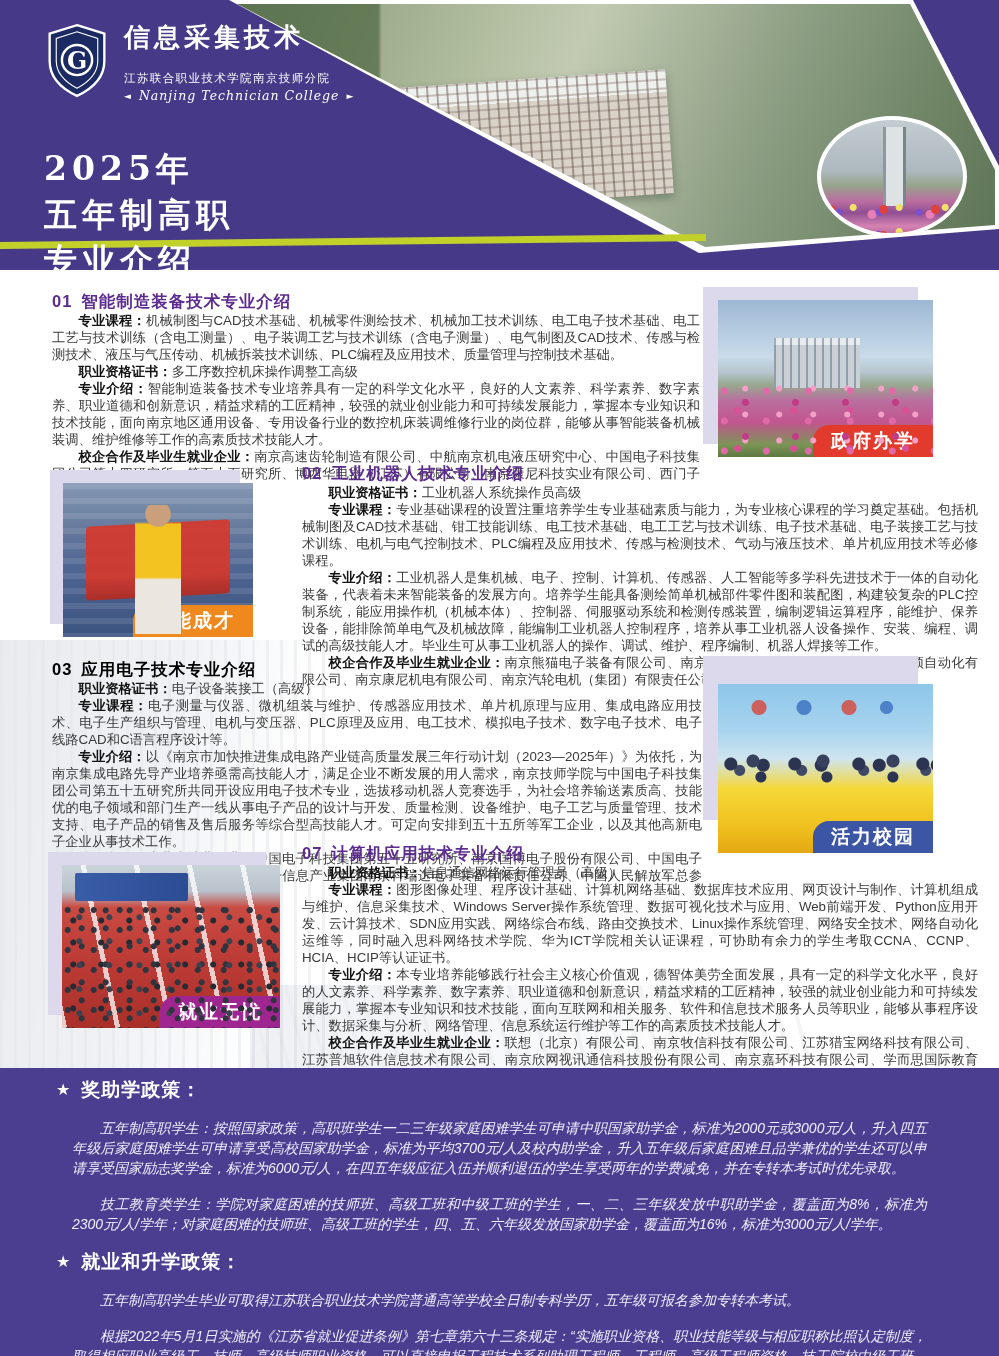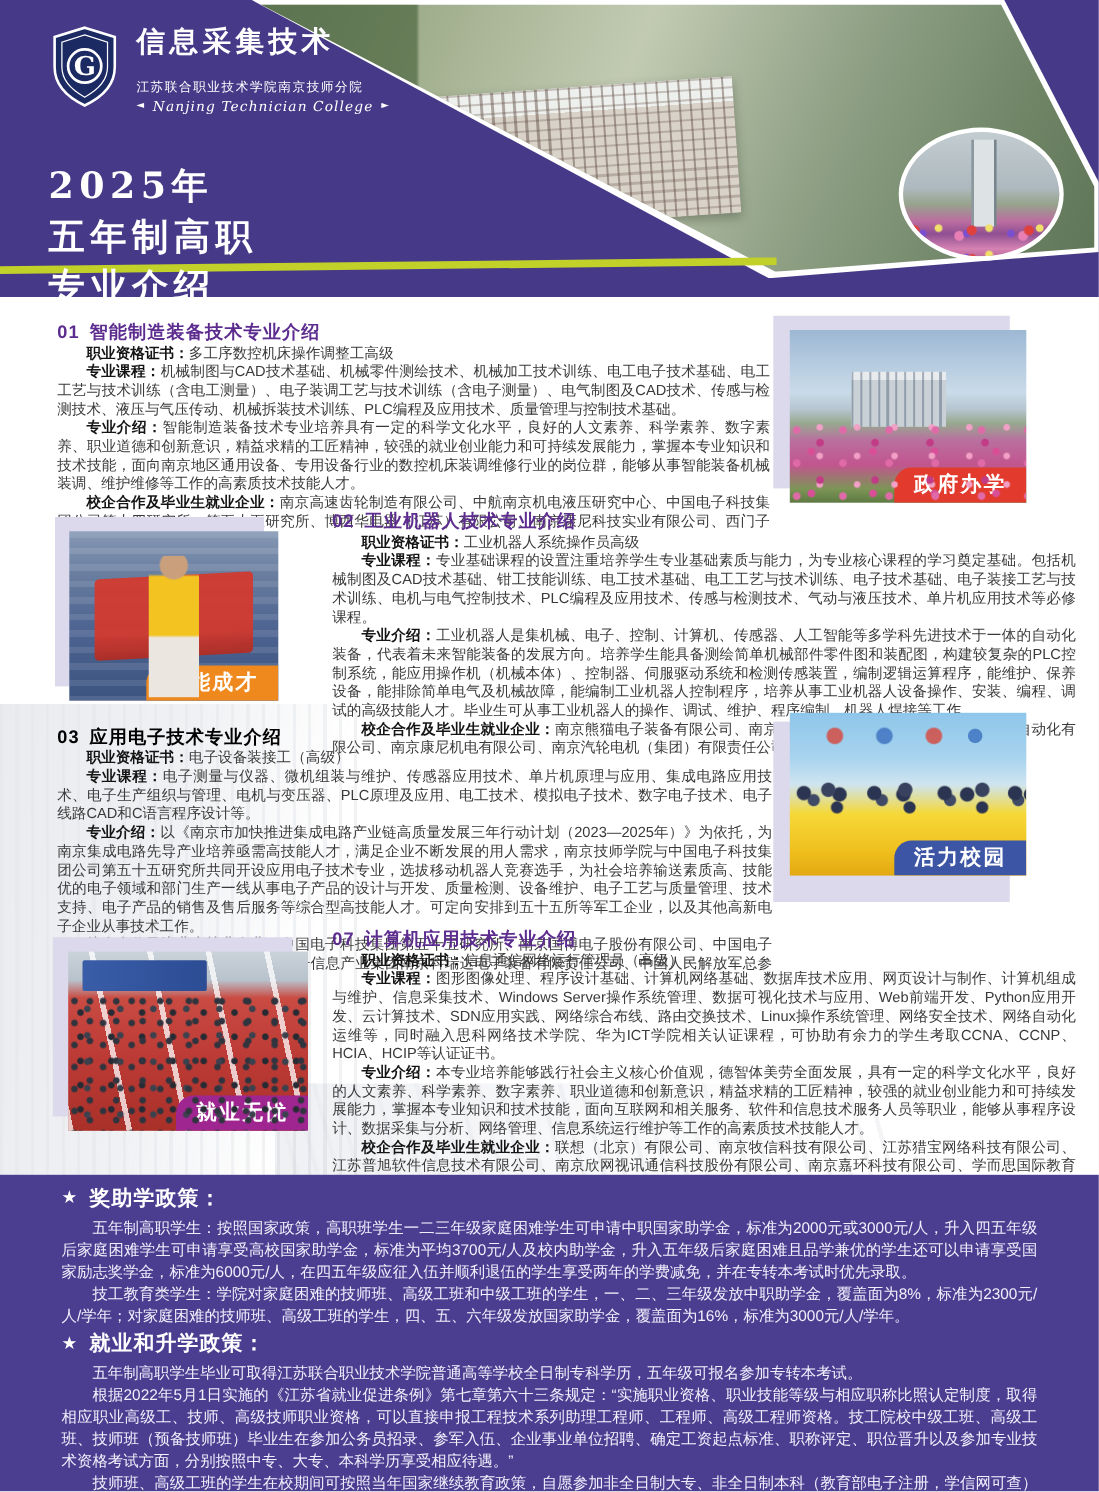--- a/index.html
+++ b/index.html
@@ -107,21 +107,21 @@
        radial-gradient(circle at 58% 55%,#3c414e 2.5px,transparent 3.5px),
        radial-gradient(circle at 82% 35%,#30343e 2.5px,transparent 3.5px),
        radial-gradient(circle at 40% 75%,#262a33 2.5px,transparent 3.5px);
       background-size:26px 20px,30px 24px,24px 18px,28px 22px;}
   
   .footer{position:absolute;left:0;top:1068px;width:999px;height:288px;color:#ffffff;
       padding:6px 56px 0 56px;box-sizing:border-box;}
   .policy-title{font-size:19px;font-weight:bold;letter-spacing:1px;line-height:24px;
       margin:4px 0 4px 0;display:flex;align-items:center;gap:10px;}
   .star{font-size:16px;}
-  .fp{margin:0;font-size:14px;line-height:20px;text-align:justify;text-indent:2em;color:#f2effc;}
+  .fp{margin:16px;font-size:14px;line-height:20px;text-align:justify;text-indent:2em;color:#f2effc;font-style:italic;}
 </style>
 </head>
 <body>
 
 <div class="page">
 
   <header class="header" style="background-color: rgb(70, 58, 136);">
     <div class="hp-border"></div>
     <div class="hp"></div>
     <div class="accent-line" style="background-color: rgb(194, 208, 42);"></div>
@@ -154,22 +154,22 @@
     </div>
   </header>
 
   <div class="wm wm1"></div>
   <div class="wm wm2"></div>
 
   <div class="sec-heading" style="left: 52px; top: 291px; color: rgb(93, 44, 143);">
     <span class="num">01</span><span>智能制造装备技术专业介绍</span>
   </div>
   <div class="sec-text" style="left:52px;top:312px;width:648px">
+    <p><b>专业课程：</b><span>机械制图与CAD技术基础、机械零件测绘技术、机械加工技术训练、电工电子技术基础、电工工艺与技术训练（含电工测量）、电子装调工艺与技术训练（含电子测量）、电气制图及CAD技术、传感与检测技术、液压与气压传动、机械拆装技术训练、PLC编程及应用技术、质量管理与控制技术基础。</span></p>
     <p><b>职业资格证书：</b><span>多工序数控机床操作调整工高级</span></p>
-    <p><b>专业课程：</b><span>机械制图与CAD技术基础、机械零件测绘技术、机械加工技术训练、电工电子技术基础、电工工艺与技术训练（含电工测量）、电子装调工艺与技术训练（含电子测量）、电气制图及CAD技术、传感与检测技术、液压与气压传动、机械拆装技术训练、PLC编程及应用技术、质量管理与控制技术基础。</span></p>
     <p><b>专业介绍：</b><span>智能制造装备技术专业培养具有一定的科学文化水平，良好的人文素养、科学素养、数字素养、职业道德和创新意识，精益求精的工匠精神，较强的就业创业能力和可持续发展能力，掌握本专业知识和技术技能，面向南京地区通用设备、专用设备行业的数控机床装调维修行业的岗位群，能够从事智能装备机械装调、维护维修等工作的高素质技术技能人才。</span></p>
     <p><b>校企合作及毕业生就业企业：</b><span>南京高速齿轮制造有限公司、中航南京机电液压研究中心、中国电子科技集团公司第十四研究所、第五十五研究所、博西华电器（江苏）有限公司、南京康尼科技实业有限公司、西门子数控（南京）有限公司等。</span></p>
   </div>
   <div class="shadow-card" style="left:703px;top:287px;width:215px;height:157px"></div>
   <div class="photo photo-gov" style="left:718px;top:300px;width:215px;height:157px">
     <div class="caption" style="background-color: rgb(226, 58, 44);">政府办学</div>
   </div>
 
   <div class="shadow-card" style="left:50px;top:470px;width:190px;height:154px"></div>
   <div class="photo photo-skill" style="left:63px;top:483px;width:190px;height:154px">
@@ -188,21 +188,21 @@
   <div class="sec-heading" style="left: 52px; top: 659px; color: #000000; text-align: center;">
     <span class="num">03</span><span>应用电子技术专业介绍</span>
   </div>
   <div class="sec-text" style="left:52px;top:680px;width:650px">
     <p><b>职业资格证书：</b><span>电子设备装接工（高级）</span></p>
     <p><b>专业课程：</b><span>电子测量与仪器、微机组装与维护、传感器应用技术、单片机原理与应用、集成电路应用技术、电子生产组织与管理、电机与变压器、PLC原理及应用、电工技术、模拟电子技术、数字电子技术、电子线路CAD和C语言程序设计等。</span></p>
     <p><b>专业介绍：</b><span>以《南京市加快推进集成电路产业链高质量发展三年行动计划（2023—2025年）》为依托，为南京集成电路先导产业培养亟需高技能人才，满足企业不断发展的用人需求，南京技师学院与中国电子科技集团公司第五十五研究所共同开设应用电子技术专业，选拔移动机器人竞赛选手，为社会培养输送素质高、技能优的电子领域和部门生产一线从事电子产品的设计与开发、质量检测、设备维护、电子工艺与质量管理、技术支持、电子产品的销售及售后服务等综合型高技能人才。可定向安排到五十五所等军工企业，以及其他高新电子企业从事技术工作。</span></p>
     <p><b>校企合作及毕业生就业企业：</b><span>中国电子科技集团第五十五研究所、南京国博电子股份有限公司、中国电子科技集团公司第十四研究所、中国电子信息产业集团南京科瑞达电子装备有限责任公司、中国人民解放军总参谋部第六十研究所等。</span></p>
   </div>
   <div class="shadow-card" style="left:703px;top:656px;width:215px;height:164px"></div>
-  <div class="photo photo-vital" style="left:718px;top:648px;width:215px;height:148px">
+  <div class="photo photo-vital" style="left:718px;top:684px;width:215px;height:169px">
     <div class="caption" style="background-color: rgb(60, 85, 164);">活力校园</div>
   </div>
 
   <div class="shadow-card" style="left:48px;top:852px;width:218px;height:163px"></div>
   <div class="photo photo-job" style="left:62px;top:865px;width:218px;height:163px">
     <div class="caption" style="background-color: rgb(159, 37, 144);">就业无忧</div>
   </div>
   <div class="sec-heading" style="left: 302px; top: 843px; color: rgb(93, 44, 143);">
     <span class="num">07</span><span>计算机应用技术专业介绍</span>
   </div>

